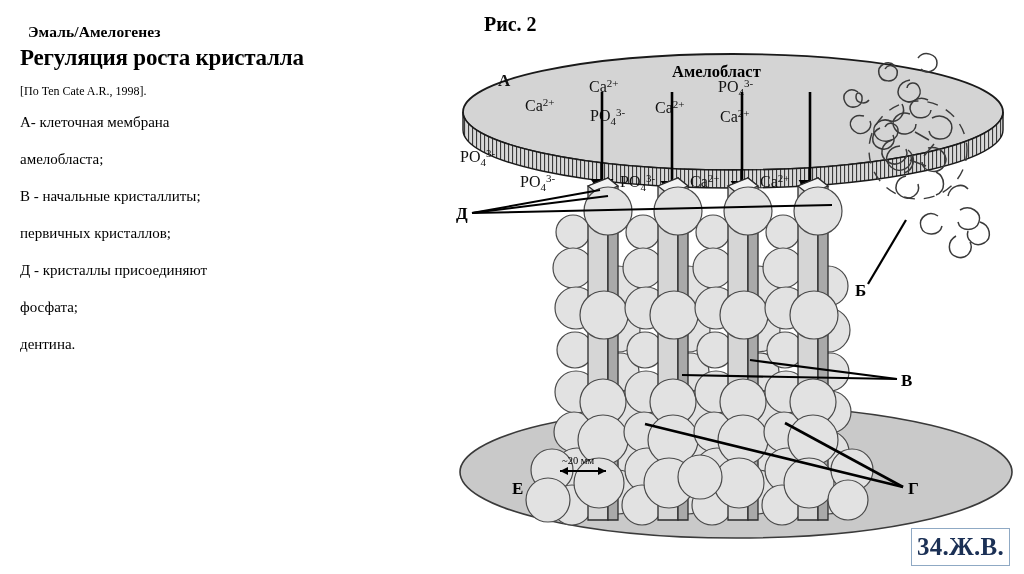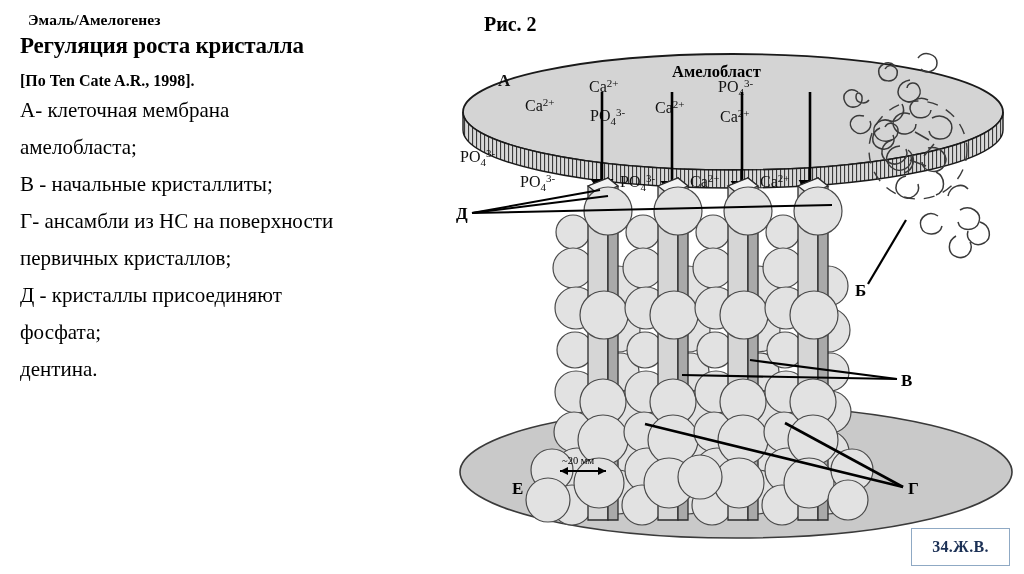--- a/index.html
+++ b/index.html
@@ -4,56 +4,55 @@
 <style>
   html,body{margin:0;padding:0;}
   body{
     width:1024px;height:574px;background:#ffffff;overflow:hidden;
     font-family:"Liberation Serif","DejaVu Serif",serif;color:#000;
     position:relative;
   }
   #root{position:relative;width:1024px;height:574px;}
 
   
-  .left-col{position:absolute;left:0;top:0;width:458px;height:536px;}
+  .left-col{position:absolute;left:0;top:12px;width:458px;height:536px;}
   .kicker{position:absolute;left:28px;top:11px;font-size:15.5px;font-weight:bold;letter-spacing:.1px;}
   .title{position:absolute;left:20px;top:33px;font-size:23px;font-weight:bold;letter-spacing:-.2px;white-space:nowrap;}
-  .source{position:absolute;left:20px;top:72px;font-size:16px;font-weight:bold;}
+  .source{position:absolute;left:20px;top:72px;font-size:12px;font-weight:normal;}
   .bullets{position:absolute;left:20px;top:92px;width:438px;}
-  .bullet{font-size:21px;line-height:37px;white-space:nowrap;}
+  .bullet{font-size:15px;line-height:37px;white-space:nowrap;}
 
   
   .fig-label{position:absolute;left:484px;top:13px;font-size:20px;font-weight:bold;}
 
   
   .diagram{position:absolute;left:440px;top:0;width:584px;height:574px;}
   .diagram svg{position:absolute;left:0;top:0;}
 
   
   .badge{
     position:absolute;left:911px;top:528px;width:97px;height:36px;
     border:1.5px solid #8fa9c4;background:#fff;
     display:flex;align-items:center;justify-content:center;
-    font-size:16px;font-weight:bold;color:#1b3055;letter-spacing:.3px;
+    font-size:25px;font-weight:bold;color:#1b3055;letter-spacing:.3px;
   }
 </style>
 </head>
 <body>
 
 <div id="root">
 
   <div class="left-col">
     <div class="kicker">Эмаль/Амелогенез</div>
     <div class="title">Регуляция роста кристалла</div>
     <div class="source">[По Ten Cate A.R., 1998].</div>
     <div class="bullets">
       <div class="bullet">А- клеточная мембрана</div>
       <div class="bullet">амелобласта;</div>
       <div class="bullet">В - начальные кристаллиты;</div>
-      <div class="bullet">Г- ансамбли из НС на поверхности</div>
       <div class="bullet">первичных кристаллов;</div>
       <div class="bullet">Д - кристаллы присоединяют</div>
       <div class="bullet">фосфата;</div>
       <div class="bullet">дентина.</div>
     </div>
   </div>
 
   <div class="fig-label">Рис. 2</div>
 
   <div class="diagram">

